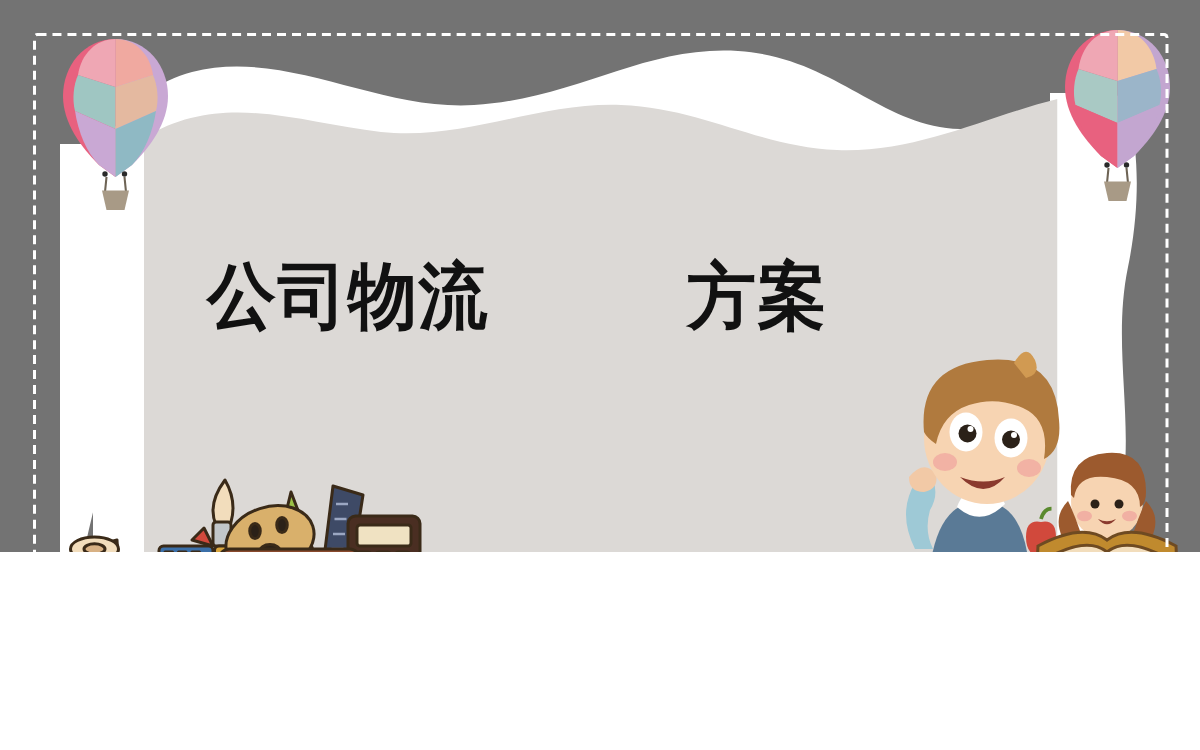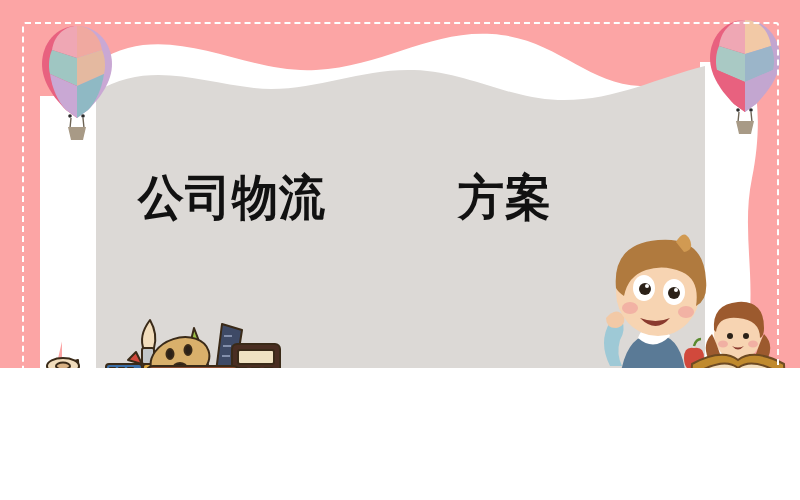--- a/index.html
+++ b/index.html
@@ -3,21 +3,21 @@
 <meta charset="utf-8">
 <title>公司物流方案</title>
 <style>
   * { margin:0; padding:0; box-sizing:border-box; }
   html,body{
     width:800px; height:500px; overflow:hidden;
     font-family:"Liberation Sans","DejaVu Sans",sans-serif;
   }
   #poster{
     position:relative; width:800px; height:368px;
-    background:#fca5a5; overflow:hidden;
+    background:#737373; overflow:hidden;
   }
 
   
   #dashed-frame{
     position:absolute; left:22px; top:22px;
     width:757px; height:457px;
     border:2px dashed #FFFFFF;
     border-radius:3px;
     pointer-events:none; z-index:40;
   }

